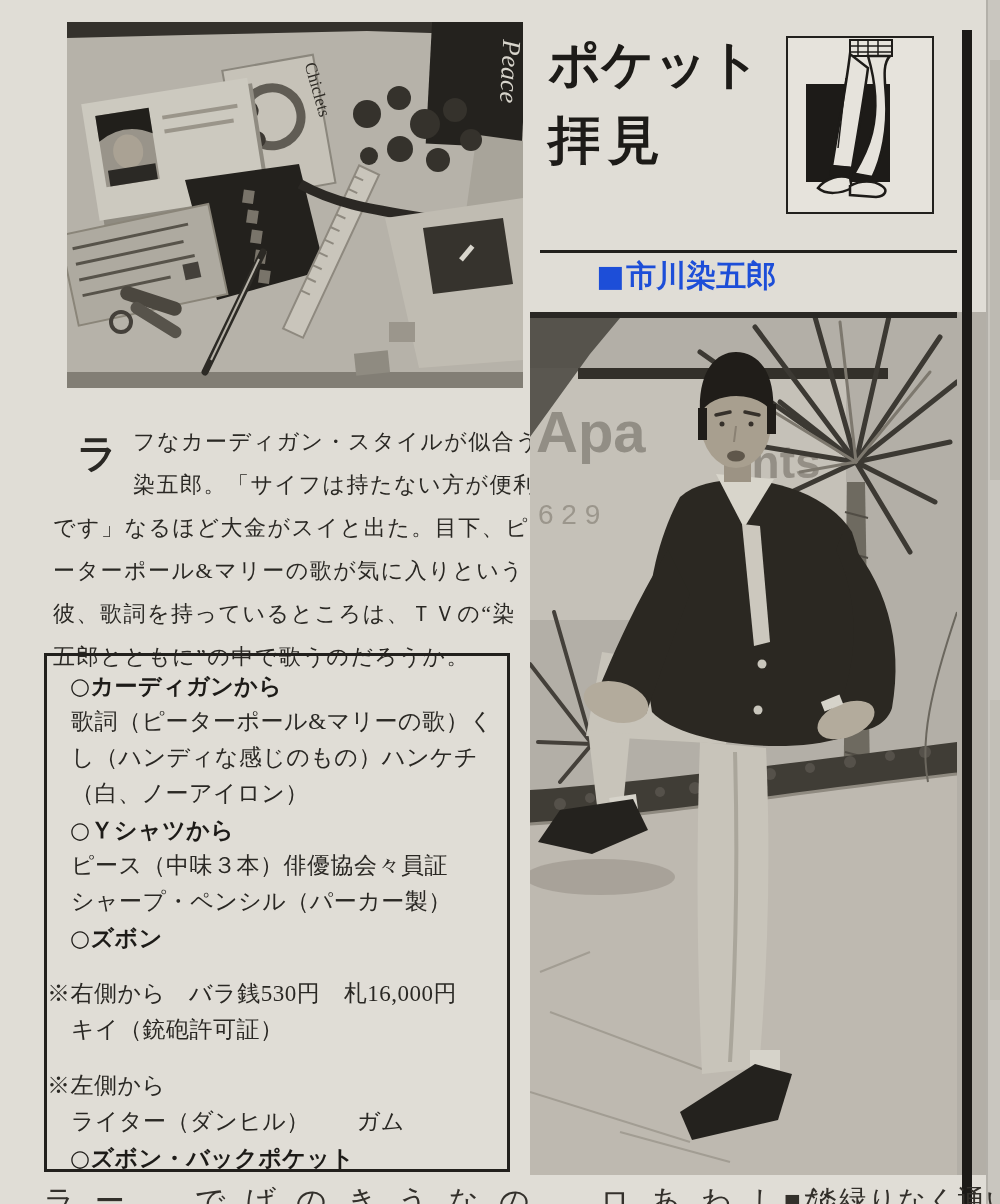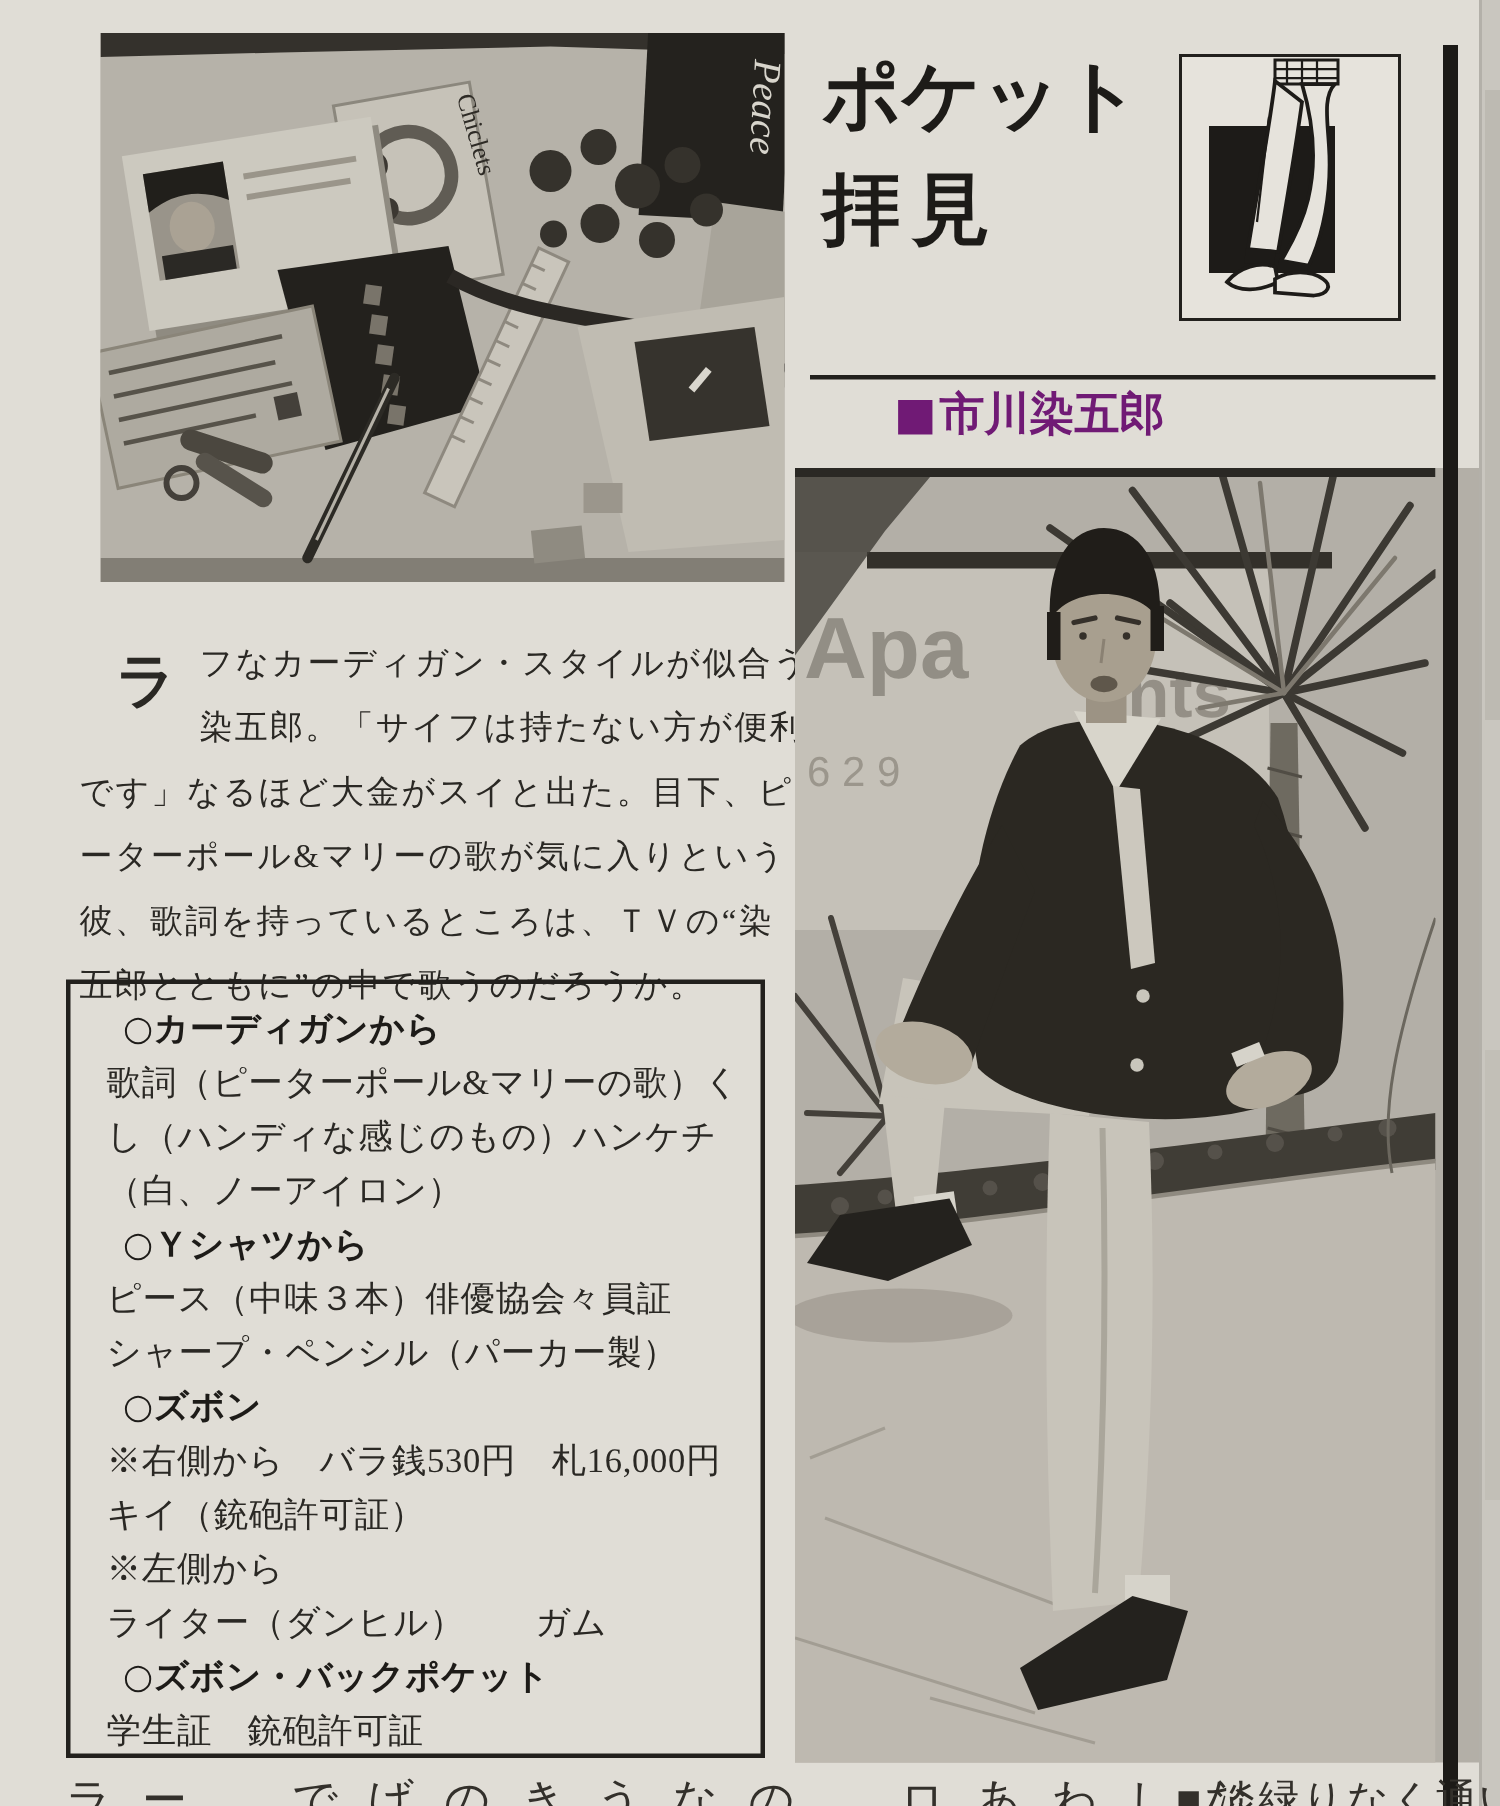--- a/index.html
+++ b/index.html
@@ -19,42 +19,42 @@
   }
   .title .t2{letter-spacing:8px;}
   .illo-box{
     position:absolute; left:786px; top:36px; width:144px; height:174px;
     background:#e6e3dc; border:2px solid #22201d;
   }
   .rule{position:absolute; left:540px; top:250px; width:417px; height:3px; background:#22201d;}
   .byline{
     position:absolute; left:596px; top:256px;
     font-family:"DejaVu Sans", sans-serif; font-weight:bold; font-size:30px;
-    color:#701a75; white-space:nowrap;
+    color:#1d4ed8; white-space:nowrap;
   }
   .byline .sq{margin-right:2px;}
   
   .article{position:absolute; left:53px; top:420px; width:465px; font-size:22px; letter-spacing:1.5px; color:#2a2824;}
   .article .dropcap{
     position:absolute; left:24px; top:6px; font-size:40px; font-weight:bold;
     font-family:"DejaVu Sans", sans-serif; letter-spacing:0;
   }
   .article .l{height:43px; line-height:43px; white-space:nowrap;}
   .article .ind{padding-left:80px;}
   
   .pocket-box{
     position:absolute; left:44px; top:653px; width:466px; height:519px;
     border:3px solid #22201d; box-sizing:border-box;
     padding-top:12px; font-size:23px; letter-spacing:0.5px; overflow:hidden;
     background:transparent; color:#2a2824;
   }
   .pocket-box .row{height:36px; line-height:36px; white-space:nowrap;}
-  .pocket-box .h{padding-left:35px; font-family:"DejaVu Sans", sans-serif; font-weight:bold; color:#1d1b18;}
+  .pocket-box .h{padding-left:23px; font-family:"DejaVu Sans", sans-serif; font-weight:bold; color:#1d1b18;}
   .pocket-box .i{padding-left:24px;}
-  .pocket-box .m{padding-left:24px;}
+  .pocket-box .m{margin-top:20px;}
   
   .portrait{position:absolute; left:530px; top:312px; width:457px; height:863px; background:#b3afa7;}
   .portrait svg{display:block;}
   
   .vbar{position:absolute; left:962px; top:30px; width:10px; height:1174px; background:#1c1a17;}
   .edge{position:absolute; left:986px; top:0; width:14px; height:1204px; background:#c9c6bf; border-left:2px solid #b3b0a9;}
   .edge .blotch1{position:absolute; left:2px; top:60px; width:10px; height:420px; background:#bdbab2;}
   .edge .blotch2{position:absolute; left:2px; top:700px; width:10px; height:300px; background:#c2bfb7;}
   .bottom-strip{position:absolute; left:0; top:1182px; width:1000px; height:22px; overflow:hidden; color:#33302b;margin-left:16px;}
   .bottom-strip .bs-left{position:absolute; left:28px; top:2px; font-size:30px; line-height:34px; letter-spacing:20px; white-space:nowrap;}

